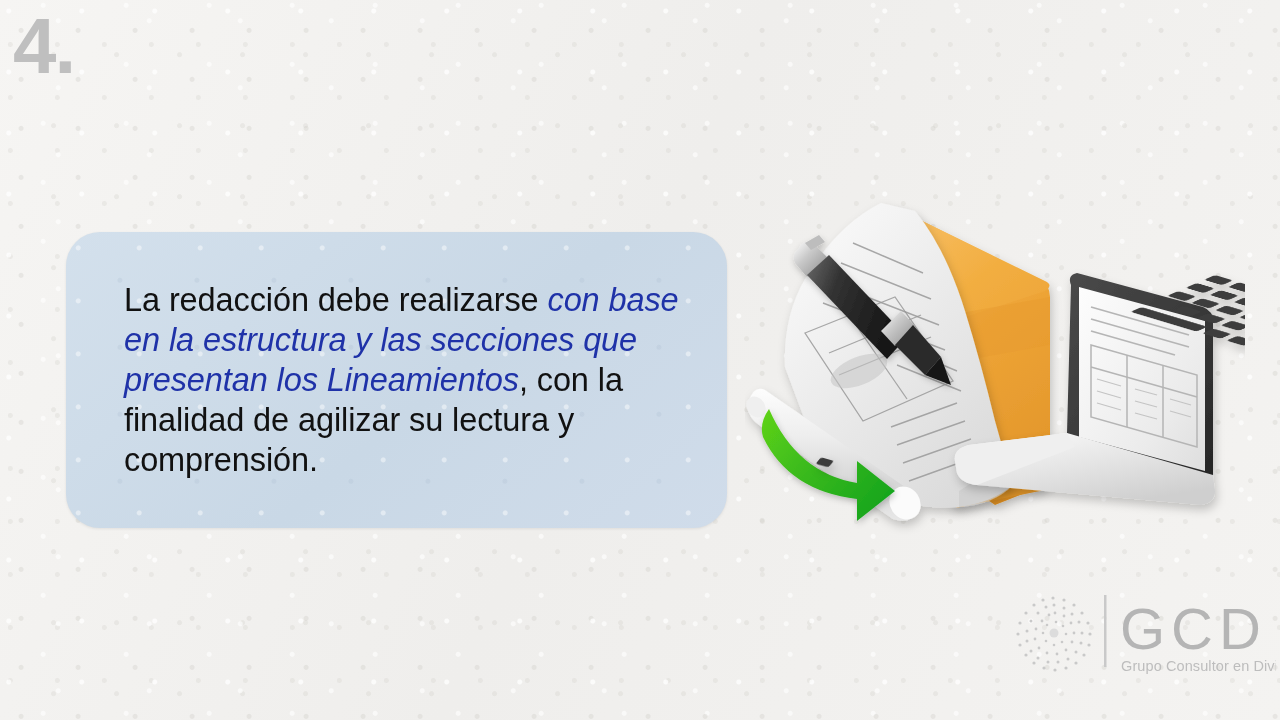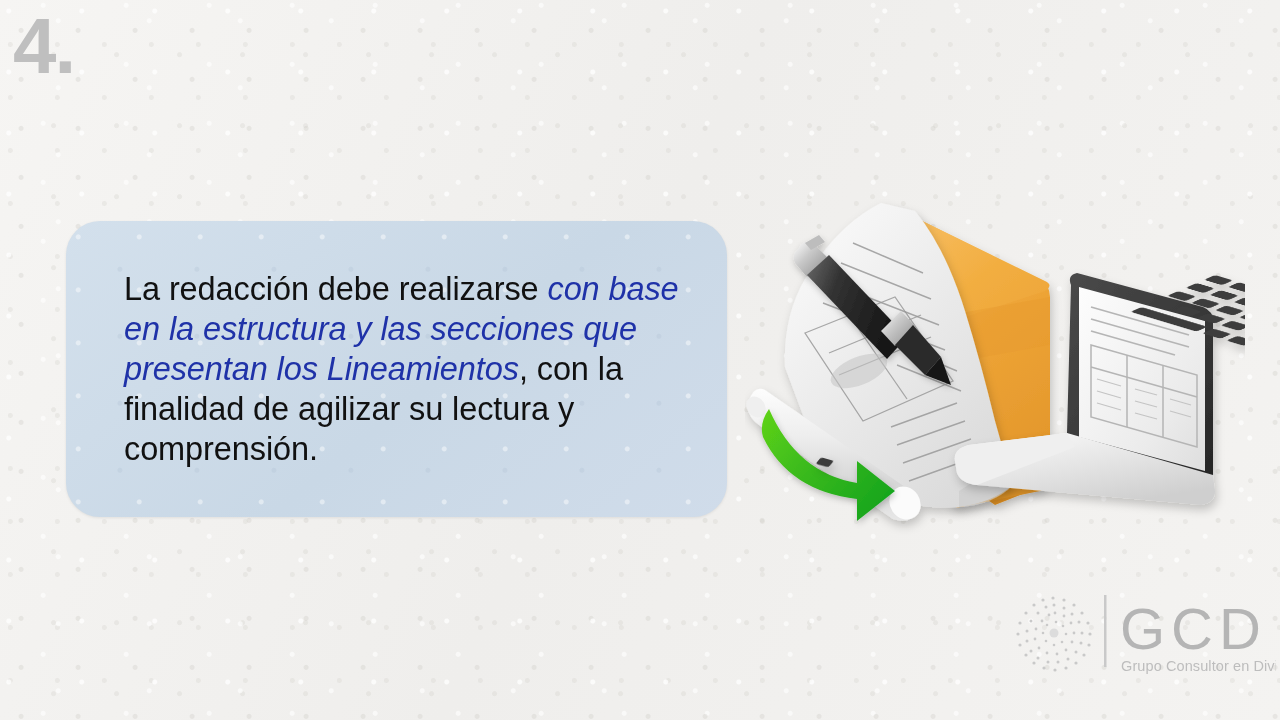--- a/index.html
+++ b/index.html
@@ -29,21 +29,21 @@
     position:absolute; left:13px; top:7px;
     font-size:78px; font-weight:bold;
     color:#bfbfbf; letter-spacing:-2px;
     line-height:1;
     user-select:none;
   }
 
   
   #text-card {
     position:absolute;
-    left:66px; top:221px;
+    left:66px; top:232px;
     width:661px; height:296px;
     background:#cedbe8;
     background-image:
       radial-gradient(circle at 20% 30%, rgba(255,255,255,.45) 0 2px, transparent 3px),
       radial-gradient(circle at 70% 72%, rgba(180,196,214,.35) 0 2px, transparent 3px),
       linear-gradient(140deg,#d3e0ec 0%, #c9d8e6 55%, #d0dcea 100%);
     background-size: 61px 53px, 77px 67px, 100% 100%;
     border-radius:34px;
     box-shadow:0 1px 3px rgba(0,0,0,.08);
   }

